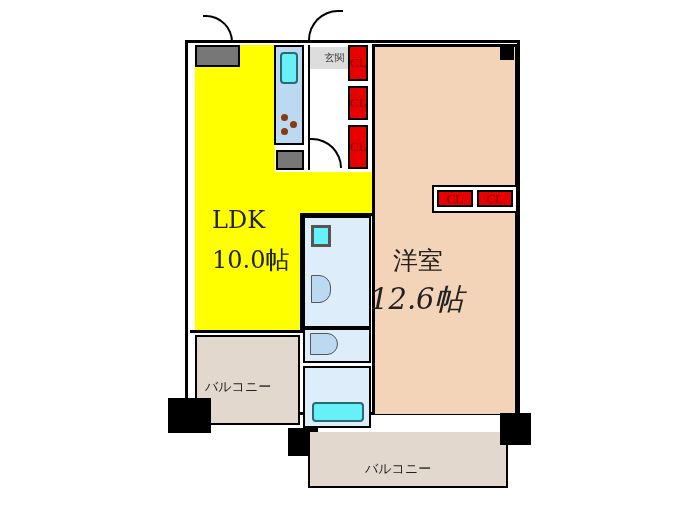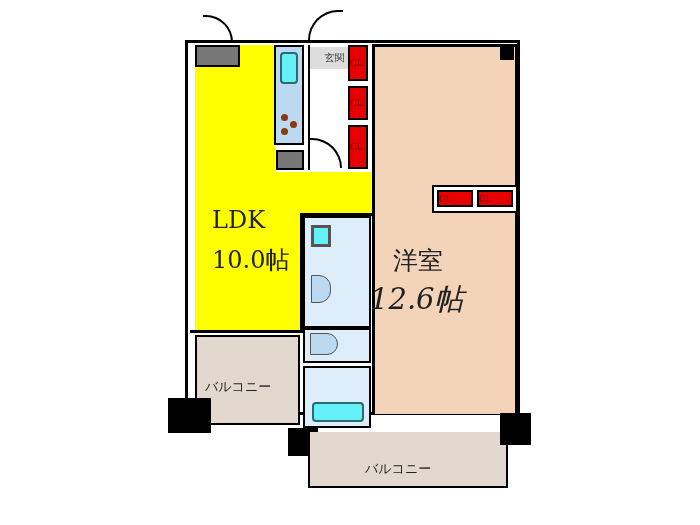--- a/index.html
+++ b/index.html
@@ -1,20 +1,20 @@
 <!DOCTYPE html>
 <html><head>
 <meta charset="utf-8">
 <style>
   html,body{margin:0;padding:0;background:#fff;}
   body{width:700px;height:525px;position:relative;overflow:hidden;font-family:"DejaVu Serif","Liberation Serif",serif;}
   .abs{position:absolute;box-sizing:border-box;}
   .wall{background:#000;}
   .label{position:absolute;color:#222;line-height:1.05;white-space:pre;margin-top:8px;}
-  .cl{position:absolute;background:#e60000;border:2px solid #000;box-sizing:border-box;color:#7a0000;font-family:"Liberation Serif",serif;font-size:10px;text-align:left;}
+  .cl{position:absolute;background:#e60000;border:2px solid #000;box-sizing:border-box;color:#7a0000;font-family:"Liberation Serif",serif;font-size:13px;text-align:center;}
   .gray{background:#777;border:2px solid #000;box-sizing:border-box;}
 </style>
 </head>
 <body>
 
 <div class="abs" style="left:185px;top:40px;width:335px;height:375px;border:3px solid #000;background:#fff;"></div>
 
 <div class="abs" style="left:195px;top:45px;width:80px;height:285px;background:#ffff00;"></div>
 <div class="abs" style="left:270px;top:172px;width:102px;height:45px;background:#ffff00;"></div>
 <div class="abs" style="left:195px;top:215px;width:105px;height:115px;background:#ffff00;"></div>

